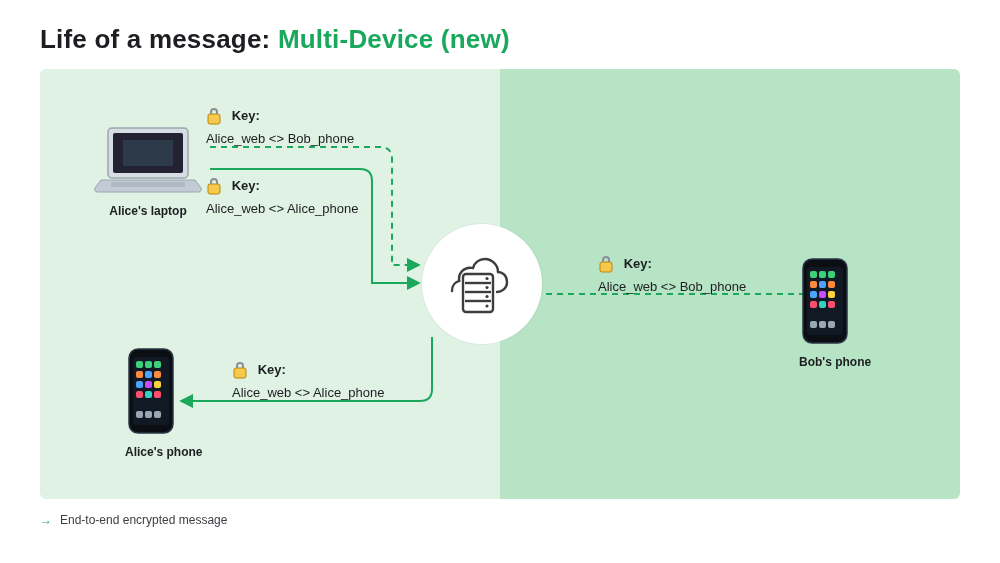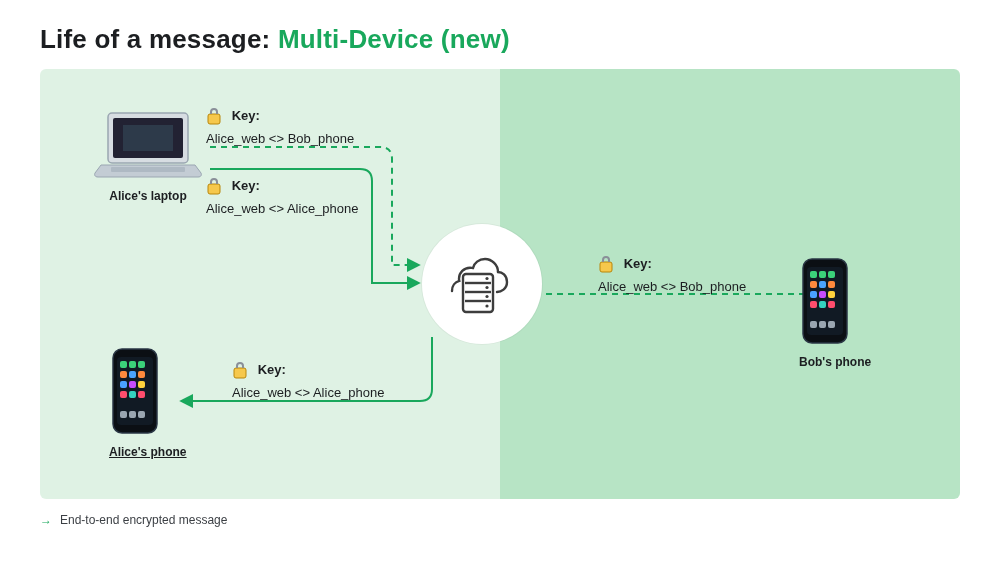--- a/index.html
+++ b/index.html
@@ -7,22 +7,22 @@
   h1{font-size:26px;font-weight:700;margin:0 0 14px 0;letter-spacing:.2px;}
   h1 .accent{color:#19a85c;font-weight:700;}
   .canvas{position:relative;width:920px;height:430px;border-radius:6px;overflow:hidden;background:linear-gradient(90deg,#dff2e4 0 50%,#b7e4c5 50% 100%);}
   svg.lines{position:absolute;inset:0;}
   .node{position:absolute;text-align:center;}
   .cap{font-size:12px;font-weight:700;margin-top:6px;white-space:nowrap;}
   .keybox{position:absolute;font-size:13px;line-height:1.35;}
   .keybox b{font-weight:700;}
   .lock{display:inline-block;vertical-align:top;margin-right:6px;}
   .server-circle{position:absolute;left:382px;top:155px;width:120px;height:120px;border-radius:60px;background:#fff;display:flex;align-items:center;justify-content:center;box-shadow:0 0 0 1px rgba(0,0,0,0.04);}
-  .laptop{left:48px;top:40px;width:120px;}
-  .alice-phone{left:69px;top:278px;width:52px;text-decoration:underline;}
+  .laptop{left:48px;top:55px;width:120px;}
+  .alice-phone{left:85px;top:278px;width:52px;}
   .bob-phone{left:759px;top:188px;width:52px;}
   .legend{display:flex;align-items:center;gap:8px;font-size:12px;color:#3b3f44;margin-top:14px;}
   .legend .arrow{color:#19a85c;font-weight:700;}
   .blue-arrow{position:absolute;left:774px;top:217px;}
 </style>
 </head>
 <body>
 
 <div class="page">
   <h1>

